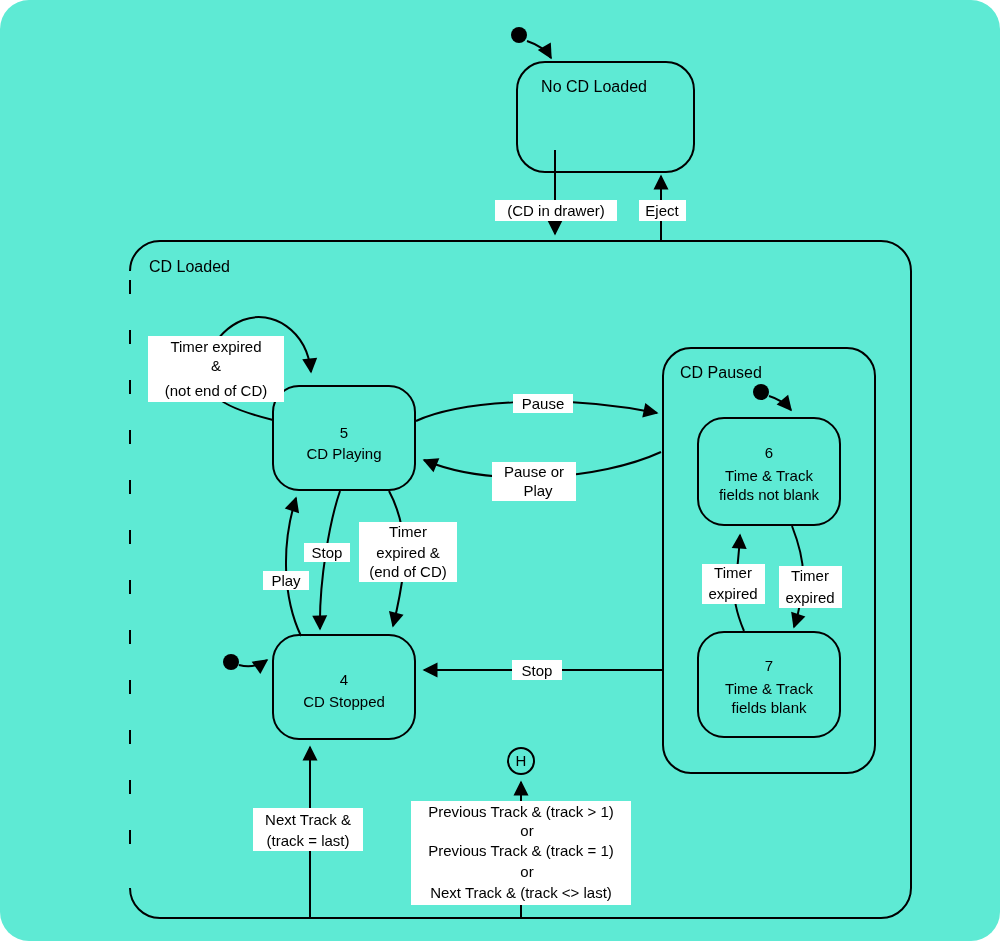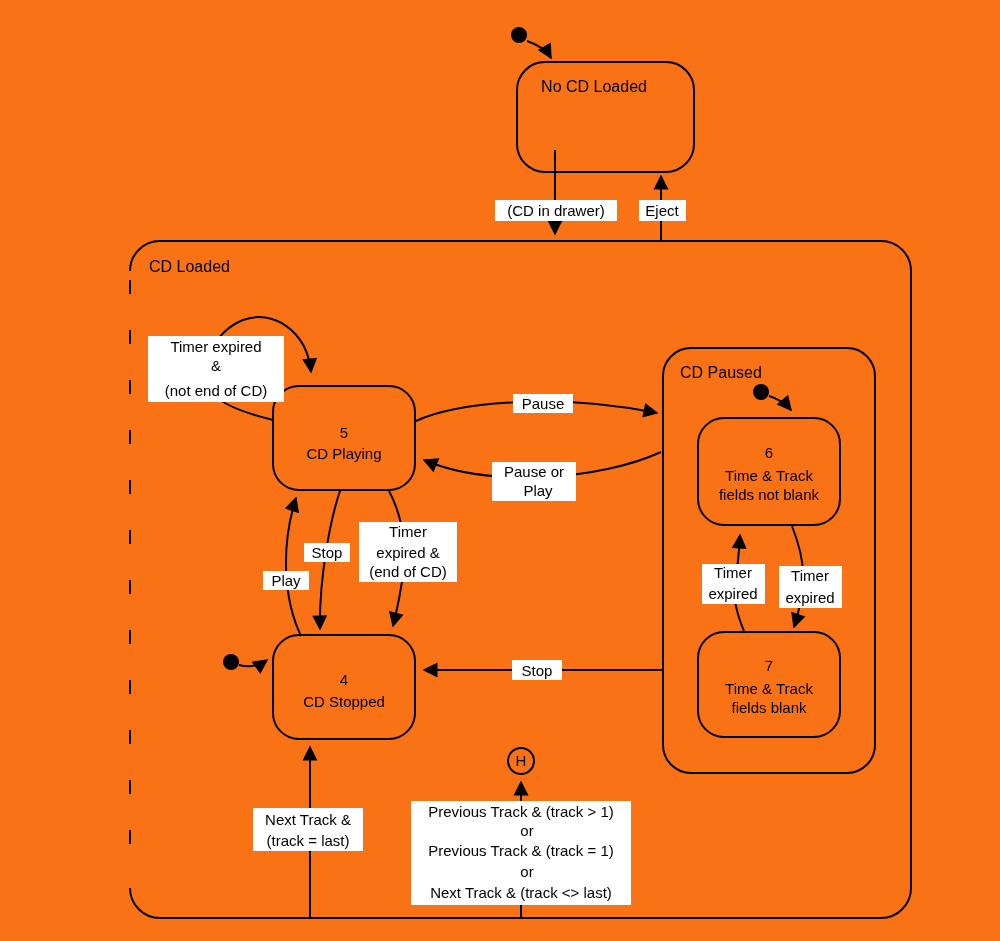--- a/index.html
+++ b/index.html
@@ -5,22 +5,23 @@
   html, body {
     margin: 0;
     padding: 0;
     background: #ffffff;
     font-family: "Liberation Sans", sans-serif;
   }
   .page {
     position: relative;
     width: 1000px;
     height: 941px;
-    background: #f97316;
+    background: #5eead4;
     overflow: hidden;
+    border-radius: 29px;
   }
   svg { display: block; }
   svg text {
     font-family: "Liberation Sans", sans-serif;
     fill: #000000;
     font-size: 15px;
   }
   svg text.big { font-size: 16px; }
   .shape {
     fill: none;

